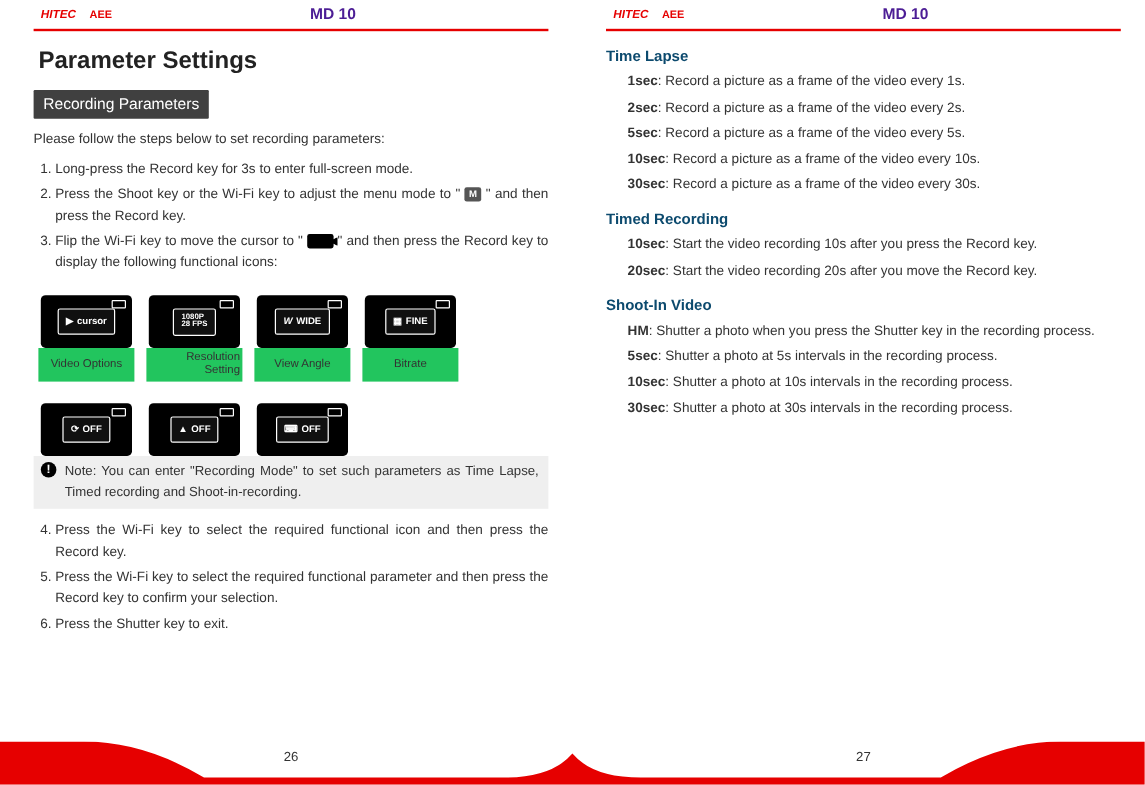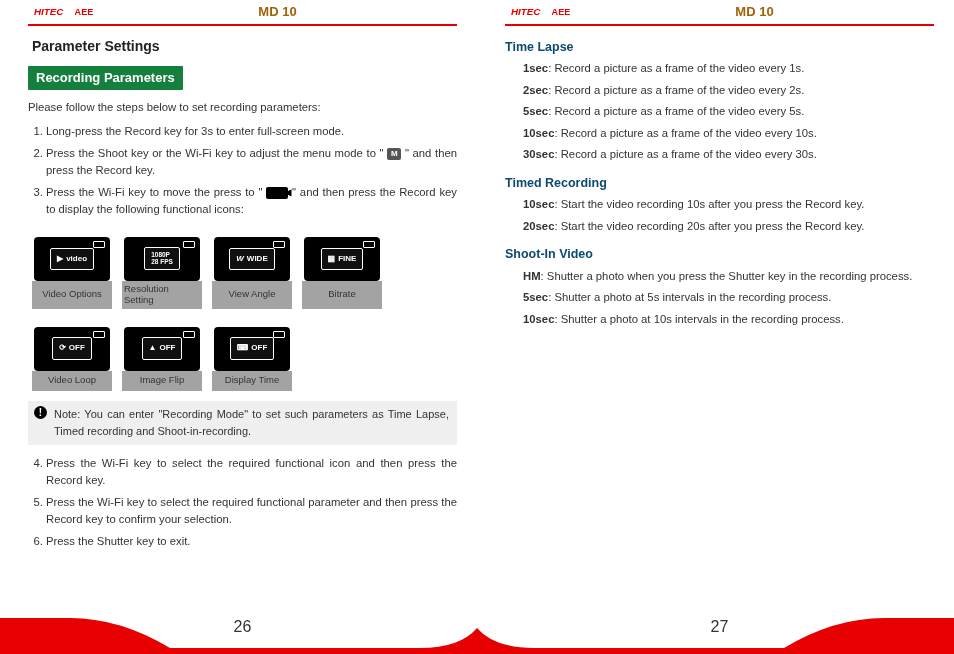--- a/index.html
+++ b/index.html
@@ -38,35 +38,35 @@
   }
   .logo {
     height: 14px;
     padding-left: 6px;
   }
   .logo svg { height: 14px; }
   .top-title {
     flex:1;
     text-align:center;
     font-weight: bold;
-    color: #a16207;
+    color: #4c1d95;
     font-size: 13px;
     padding-right: 20px;
   }
   h1.main {
-    font-size: 14px;
+    font-size: 20px;
     margin: 4px 0 8px 4px;
     font-weight: bold;
     color: #222;
   }
   .section-band {
     display: inline-block;
-    background: #15803d;
+    background: #404040;
     color: #fff;
-    font-weight: bold;
+    font-weight: normal;
     font-size: 13px;
     padding: 2px 8px;
     border-radius: 1px;
     margin-bottom: 6px;
   }
   ol { margin: 4px 0 6px 0; padding-left: 18px; }
   ol li { margin-bottom: 4px; text-align: justify; }
   p { margin: 3px 0; text-align: justify; }
 
   .icons-row {
@@ -113,22 +113,22 @@
     background: rgba(80,80,80,.2);
   }
   .icon-label-row {
     display:flex;
     gap:10px;
     padding-left:4px;
     margin-bottom: 10px;
   }
   .icon-label {
     width: 80px;
-    background:#a3a3a3;
-    text-align:left;
+    background:#22c55e;
+    text-align:right;
     font-size:9.5px;
     padding: 3px 2px;
     color:#333;
     box-sizing:border-box;
     line-height:1.15;
     display:flex;
     align-items:center;
     justify-content:center;
     min-height: 20px;
   }
@@ -176,21 +176,21 @@
     font-weight: bold;
     margin: 6px 0 2px 0;
     color:#0c4a6e;
   }
   .indent { padding-left: 18px; }
   .indent p { margin:1px 0 4px 0; }
   .b { font-weight:bold; }
 
   .page-num {
     text-align:center;
-    font-size:16px;
+    font-size:11px;
     margin-top:auto;
     padding-bottom:4px;
   }
 
   .footer-shape{
     position:absolute;
     left:0; right:0; bottom:0;
     height: 36px;
     pointer-events:none;
   }
@@ -215,28 +215,28 @@
     <h1 class="main">Parameter Settings</h1>
     <div><span class="section-band">Recording Parameters</span></div>
     <p>Please follow the steps below to set recording parameters:</p>
 
     <ol>
       <li>Long-press the Record key for 3s to enter full-screen mode.</li>
       <li>
         <span>Press the Shoot key or the Wi-Fi key to adjust the menu mode to " </span><span class="inline-chip">M</span><span> " and then press the Record key.</span>
       </li>
       <li>
-        <span>Press the Wi-Fi key to move the press to " </span><span class="inline-chip dark">&nbsp;</span><span> " and then press the Record key to display the following functional icons:</span>
+        <span>Flip the Wi-Fi key to move the cursor to " </span><span class="inline-chip dark">&nbsp;</span><span> " and then press the Record key to display the following functional icons:</span>
       </li>
     </ol>
 
     <div class="icons-row">
       <div class="icon-cell">
           <div class="icon-box">
-            <span class="icon-inner">▶ <span>video</span></span>
+            <span class="icon-inner">▶ <span>cursor</span></span>
           </div>
         </div>
       <div class="icon-cell">
           <div class="icon-box">
             <span class="icon-inner" style="white-space:pre; font-size:6.5px; line-height:1;">1080P
 28 FPS</span>
           </div>
         </div>
       <div class="icon-cell">
           <div class="icon-box">
@@ -268,25 +268,20 @@
       <div class="icon-cell">
           <div class="icon-box">
             <span class="icon-inner">▲ <span>OFF</span></span>
           </div>
         </div>
       <div class="icon-cell">
           <div class="icon-box">
             <span class="icon-inner">⌨ <span>OFF</span></span>
           </div>
         </div>
-    </div>
-    <div class="icon-label-row">
-      <div class="icon-label">Video Loop</div>
-      <div class="icon-label">Image Flip</div>
-      <div class="icon-label">Display Time</div>
     </div>
 
     <div class="note-box">Note: You can enter "Recording Mode" to set such parameters as Time Lapse, Timed recording and Shoot-in-recording.</div>
 
     <ol start="4">
       <li>Press the Wi-Fi key to select the required functional icon and then press the Record key.</li>
       <li>Press the Wi-Fi key to select the required functional parameter and then press the Record key to confirm your selection.</li>
       <li>Press the Shutter key to exit.</li>
     </ol>
 
@@ -309,28 +304,29 @@
       <p><span class="b">1sec</span><span>: Record a picture as a frame of the video every 1s.</span></p>
       <p><span class="b">2sec</span><span>: Record a picture as a frame of the video every 2s.</span></p>
       <p><span class="b">5sec</span><span>: Record a picture as a frame of the video every 5s.</span></p>
       <p><span class="b">10sec</span><span>: Record a picture as a frame of the video every 10s.</span></p>
       <p><span class="b">30sec</span><span>: Record a picture as a frame of the video every 30s.</span></p>
     </div>
 
     <h3 class="sub">Timed Recording</h3>
     <div class="indent">
       <p><span class="b">10sec</span><span>: Start the video recording 10s after you press the Record key.</span></p>
-      <p><span class="b">20sec</span><span>: Start the video recording 20s after you press the Record key.</span></p>
+      <p><span class="b">20sec</span><span>: Start the video recording 20s after you move the Record key.</span></p>
     </div>
 
     <h3 class="sub">Shoot-In Video</h3>
     <div class="indent">
       <p><span class="b">HM</span><span>: Shutter a photo when you press the Shutter key in the recording process.</span></p>
       <p><span class="b">5sec</span><span>: Shutter a photo at 5s intervals in the recording process.</span></p>
       <p><span class="b">10sec</span><span>: Shutter a photo at 10s intervals in the recording process.</span></p>
+      <p><span class="b">30sec</span><span>: Shutter a photo at 30s intervals in the recording process.</span></p>
     </div>
 
     <div class="page-num">27</div>
   </div>
 </div>
 
 <div class="footer-shape">
   <svg viewBox="0 0 954 36" preserveAspectRatio="none">
     <path d="M0,36 L0,0 L70,0 Q120,0 170,30 L420,30 Q460,30 477,10 Q494,30 534,30 L784,30 Q834,0 884,0 L954,0 L954,36 Z" fill="#e60000"></path>
   </svg>

